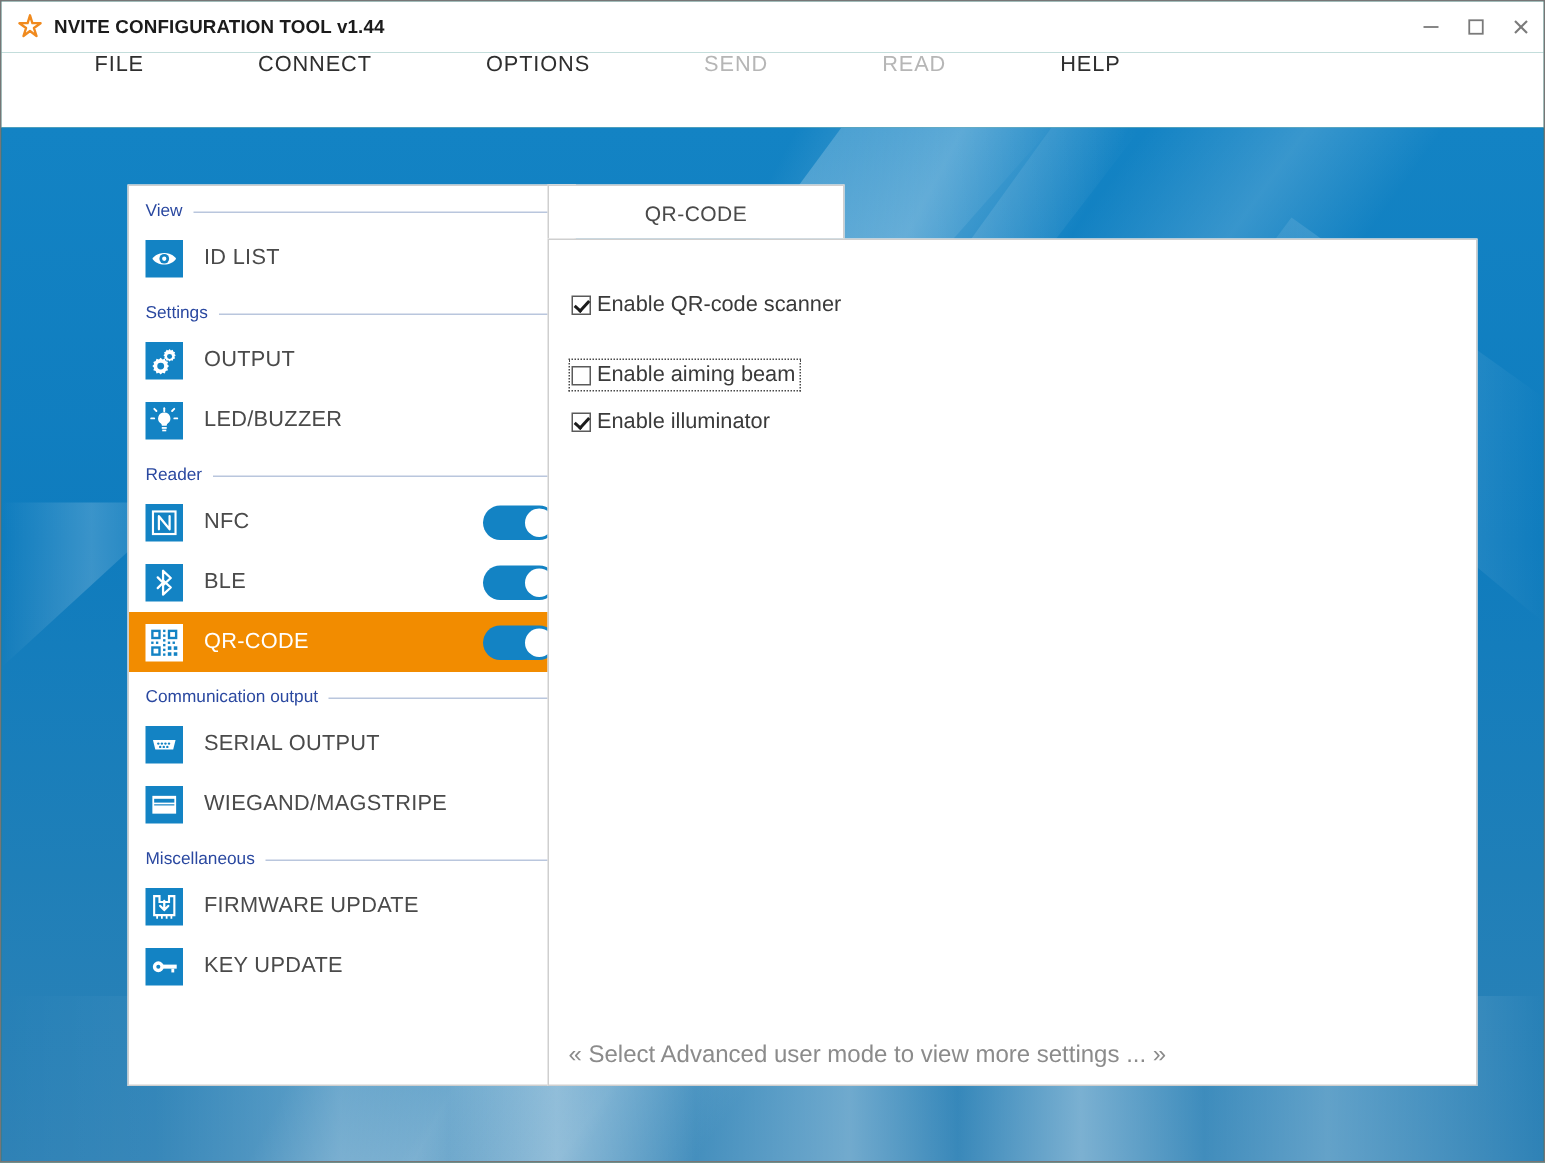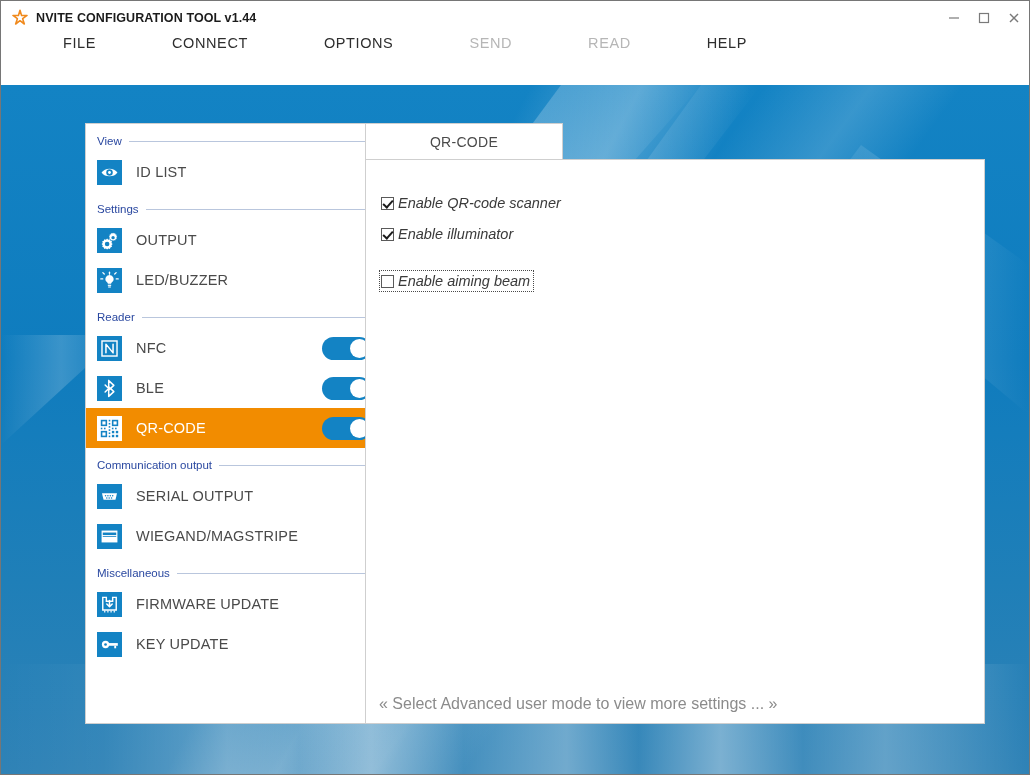--- a/index.html
+++ b/index.html
@@ -196,21 +196,21 @@
     border-bottom: none;
   }
   .mainpanel {
     position: absolute;
     left: 364px; top: 74px;
     width: 620px; height: 565px;
     background: #ffffff;
     border: 1px solid #cfcfcf;
     overflow: hidden;
   }
-  .check-list { padding: 33px 0 0 15px; font-style: italic; }
+  .check-list { padding: 33px 0 0 15px; }
   .check-row {
     display: flex;
     align-items: center;
     height: 20px;
   }
   .check-row.gap-lg { margin-top: 27px; }
   .check-row.gap-sm { margin-top: 11px; }
   .check-row .focusbox {
     display: flex;
     align-items: center;
@@ -499,32 +499,32 @@
     <div class="mainpanel">
       <div class="check-list">
 
         <div class="check-row">
           <span class="focusbox">
             <span class="cbx checked"></span>
             <span class="check-label">Enable QR-code scanner</span>
           </span>
         </div>
 
+        <div class="check-row gap-lg focused">
+          <span class="focusbox">
+            <span class="cbx"></span>
+            <span class="check-label">Enable aiming beam</span>
+          </span>
+        </div>
+
         <div class="check-row gap-sm">
           <span class="focusbox">
             <span class="cbx checked"></span>
             <span class="check-label">Enable illuminator</span>
           </span>
         </div>
-
-        <div class="check-row gap-lg focused">
-          <span class="focusbox">
-            <span class="cbx"></span>
-            <span class="check-label">Enable aiming beam</span>
-          </span>
-        </div>
       </div>
 
       <div class="panel-footer">« Select Advanced user mode to view more settings ... »</div>
     </div>
 
   </div>
 </div>
 
 </body></html>

